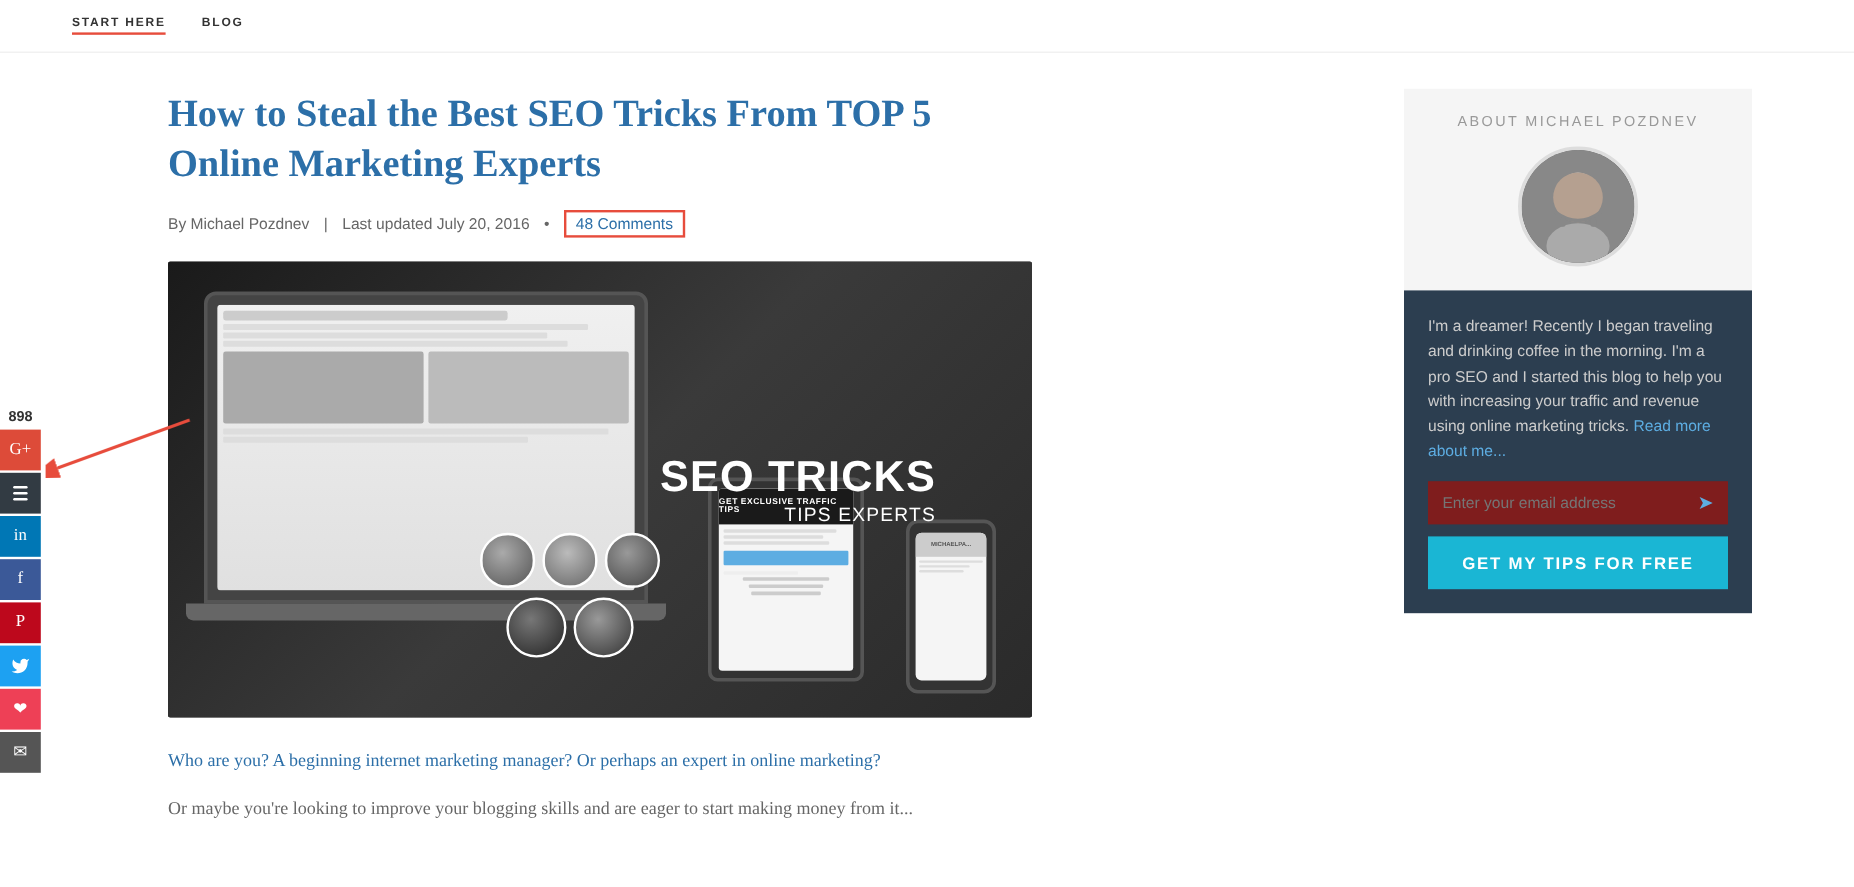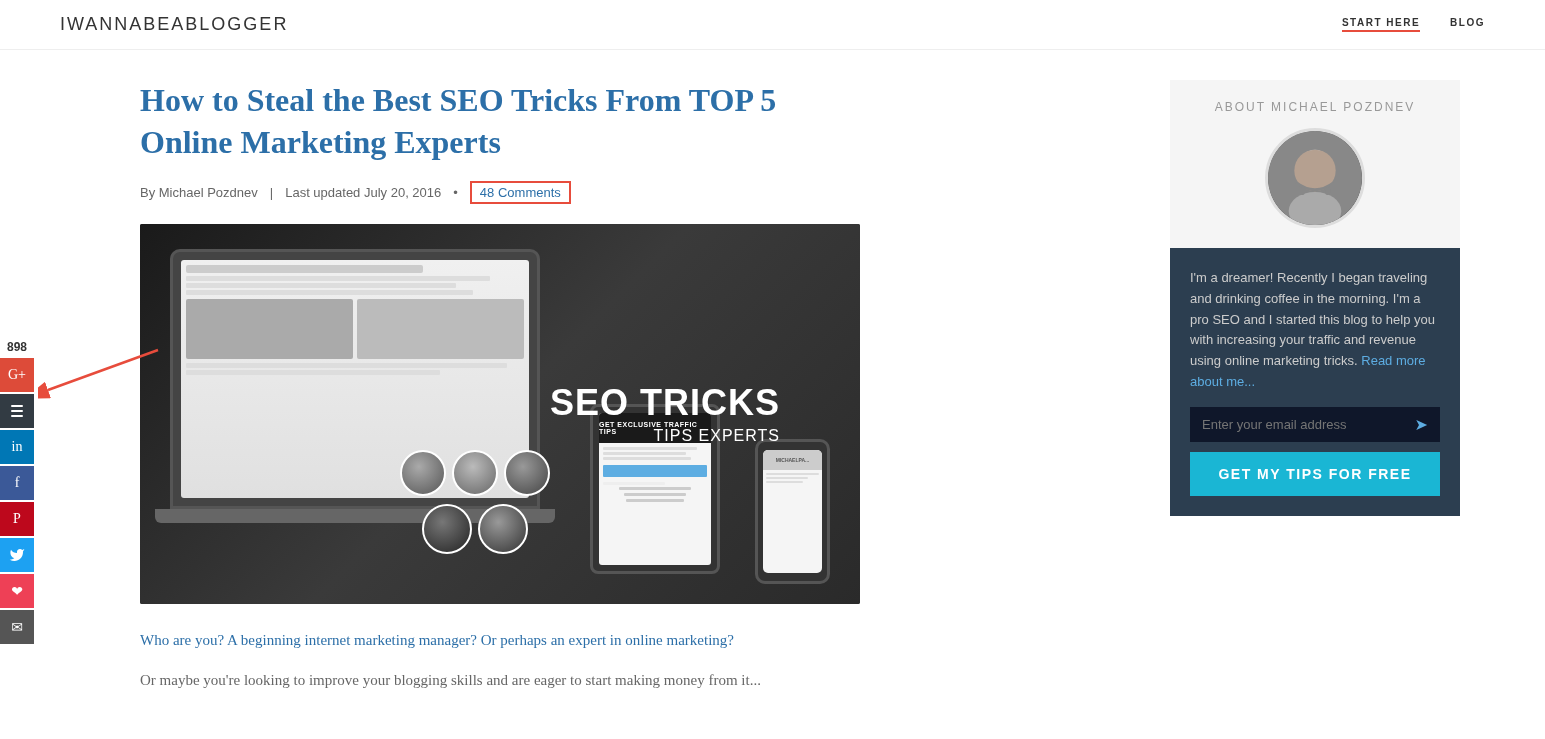--- a/index.html
+++ b/index.html
@@ -247,21 +247,21 @@
       line-height: 1.6;
       color: #ccc;
       margin-bottom: 14px;
       font-family: Arial, sans-serif;
     }
     .cta-description a {
       color: #5dade2;
       text-decoration: none;
     }
     .email-input-wrapper {
-      background: #0f172a;
+      background: #7f1d1d;
       display: flex;
       align-items: center;
       padding: 8px 12px;
       margin-bottom: 10px;
     }
     .email-input {
       border: none;
       outline: none;
       font-size: 13px;
       color: #999;
@@ -284,21 +284,20 @@
       letter-spacing: 1.5px;
       font-family: Arial, sans-serif;
       cursor: pointer;
       text-transform: uppercase;
     }
   </style>
 </head>
 <body>
 
 <header class="site-header">
-  <div class="site-title">IWANNABEABLOGGER</div>
   <nav class="site-nav">
     <a class="nav-link active">START HERE</a>
     <a class="nav-link">BLOG</a>
   </nav>
 </header>
 
 <div class="social-sidebar">
   <div class="share-count">898</div>
   <div class="social-btn google">G+</div>
   <div class="social-btn buffer">

